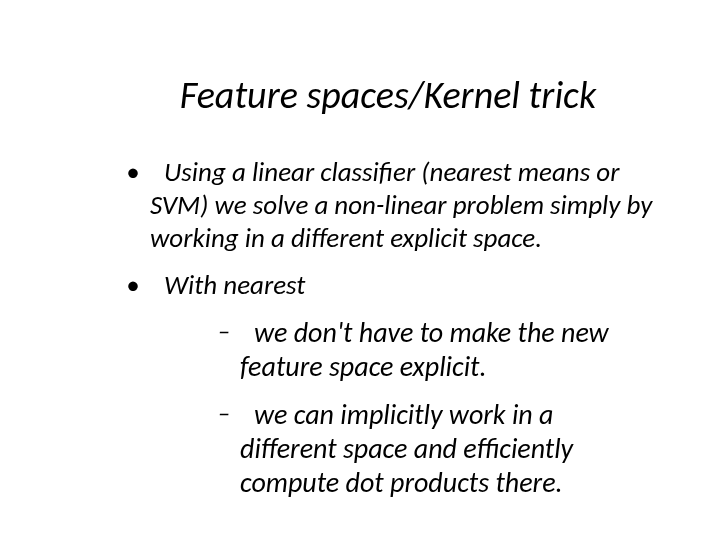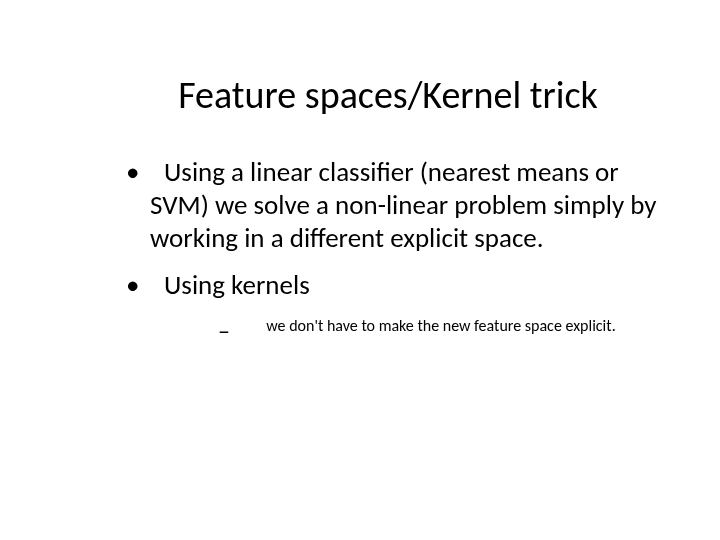--- a/index.html
+++ b/index.html
@@ -1,18 +1,19 @@
 <!DOCTYPE html>
 <html><head>
   <meta charset="utf-8">
   <style>
     * {
       margin: 14px;
       padding: 0;
       box-sizing: border-box;
+      font-style: italic;
     }
     body {
       width: 720px;
       height: 540px;
       background: #ffffff;
       font-family: Calibri, 'Segoe UI', Arial, sans-serif;
       color: #000000;
       padding: 30px 50px 30px 50px;
       overflow: hidden;
     }
@@ -41,44 +42,46 @@
       top: 0;
       font-size: 27px;
     }
     .sub-list {
       list-style: none;
       padding-left: 40px;
       margin-top: 4px;
     }
     .sub-item {
       position: relative;
-      font-size: 16px;
+      font-size: 28px;
       line-height: 1.22;
       padding-left: 22px;
       margin-bottom: 2px;
-      text-align: center;
     }
     .sub-item::before {
       content: "–";
       position: absolute;
       left: 0;
       top: 0;
       font-size: 24px;
     }
   </style>
 </head>
 <body>
 
 <h1 class="title">Feature spaces/Kernel trick</h1>
 
 <ul class="bullet-list">
   <li class="bullet-item">
     <span>Using a linear classifier (nearest means or SVM) we solve a non-linear problem simply by working in a different explicit space.</span>
   </li>
   <li class="bullet-item">
-    <span>Using kernels</span>
+    <span>With nearest</span>
     <ul class="sub-list">
       <li class="sub-item">
         <span>we don't have to make the new feature space explicit.</span>
+      </li>
+      <li class="sub-item">
+        <span>we can implicitly work in a different space and efficiently compute dot products there.</span>
       </li>
     </ul>
   </li>
 </ul>
 
 </body></html>

